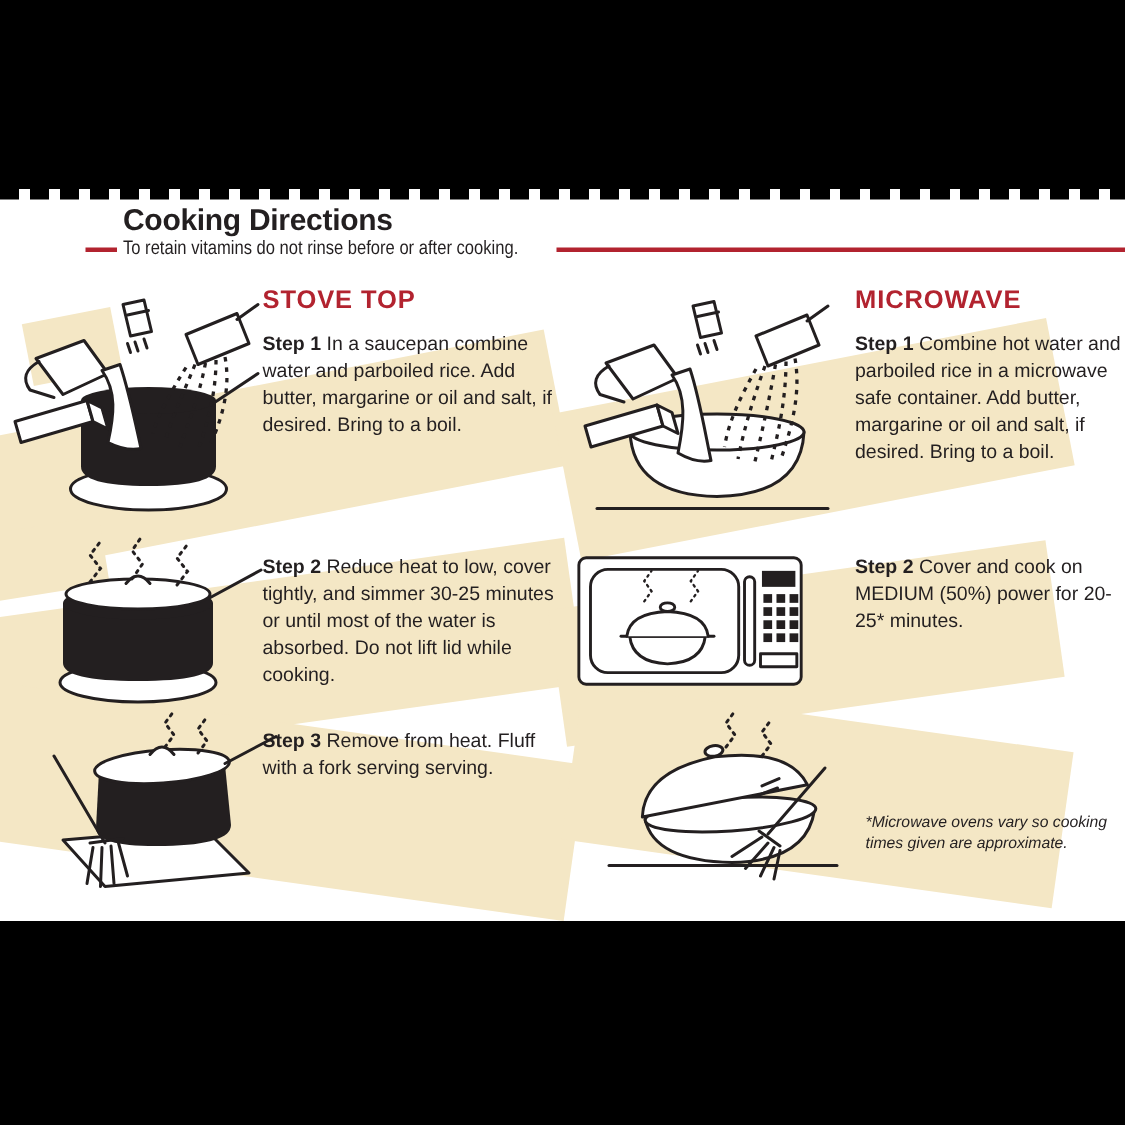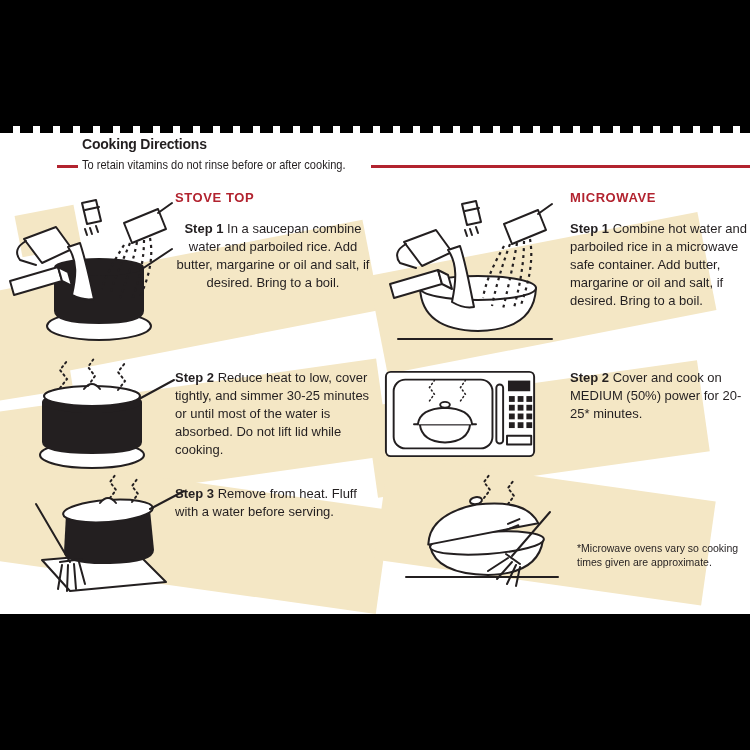--- a/index.html
+++ b/index.html
@@ -12,30 +12,30 @@
   .rot-n11 { transform:rotate(-11deg); }
   .rot-n9  { transform:rotate(-9deg); }
   .rot-n8  { transform:rotate(-8deg); }
   .rot-p8  { transform:rotate(8deg); }
   
   .bar-top    { position:absolute; left:0; top:0; width:750px; height:126px; background:#000; z-index:3; }
   .perf-top   { position:absolute; left:0; top:126px; width:750px; height:7px; z-index:3;
                 background:repeating-linear-gradient(90deg,#000 0 13px,transparent 13px 20px); }
   .bar-bottom { position:absolute; left:0; top:614px; width:750px; height:136px; background:#000; z-index:3; }
   
-  .title { position:absolute; left:82px; top:136px; font-size:14px; font-weight:bold; letter-spacing:-0.2px; z-index:4; }
+  .title { position:absolute; left:82px; top:136px; font-size:20px; font-weight:bold; letter-spacing:-0.2px; z-index:4; }
   .subtitle { position:absolute; left:82px; top:157px; font-size:13px; transform:scaleX(0.85); transform-origin:left top; white-space:nowrap; z-index:4; }
   .rule { position:absolute; height:2.5px; background:#b2232f; z-index:4; }
   .rule-left  { left:57px;  top:165px; width:21px; }
   .rule-right { left:371px; top:165px; width:379px; }
-  .col-header { position:absolute; font-size:13px; font-weight:bold; color:#b2232f; letter-spacing:0.6px; z-index:4; }
+  .col-header { position:absolute; font-size:17px; font-weight:bold; color:#b2232f; letter-spacing:0.6px; z-index:4; }
   
   .step-text { position:absolute; font-size:13px; line-height:18px; z-index:4; }
   .step-text b { font-weight:bold; }
-  .footnote { position:absolute; font-size:10.5px; line-height:14px; z-index:4; }
+  .footnote { position:absolute; font-size:10.5px; font-style:italic; line-height:14px; z-index:4; }
   
   .illus { position:absolute; z-index:2; }
   svg .ln   { fill:none; stroke:#231f20; stroke-width:2; stroke-linecap:round; stroke-linejoin:round; }
   svg .fillw{ fill:#ffffff; }
   svg .ink  { fill:#231f20; stroke:none; }
   svg .rice { fill:none; stroke:#231f20; stroke-width:2.2; stroke-dasharray:3 4; }
   svg .steam{ fill:none; stroke:#231f20; stroke-width:2; stroke-dasharray:1.6 3.6; stroke-linecap:round; }
   svg .steam2{ fill:none; stroke:#231f20; stroke-width:1.6; stroke-dasharray:1.2 3; stroke-linecap:round; }
 </style>
 </head>
@@ -169,31 +169,31 @@
       <ellipse class="ln fillw" cx="88" cy="34" rx="6" ry="3.5"></ellipse>
       <path class="ln" d="M116,62 l12,-3 M112,68 l14,-3" stroke-width="1.5"></path>
     </g>
     <line class="ln" x1="158" y1="46" x2="120" y2="90" stroke-width="4.5"></line>
     <line class="ln" x1="114" y1="88" x2="128" y2="98" stroke-width="5"></line>
     <path class="ln" d="M116,92 l-20,13 M120,96 l-15,17 M124,99 l-9,19 M128,101 l-4,19" stroke-width="2.5"></path>
     <path class="steam" d="M92,32 l6,-8 l-6,-8 l6,-8"></path>
     <path class="steam" d="M116,38 l6,-8 l-6,-8 l6,-8"></path>
   </svg>
 
-  <div class="step-text" style="left:175px; top:220px; width:196px;text-align:center;">
+  <div class="step-text" style="left:175px; top:220px; width:196px;">
     <b>Step 1</b>
     <span>In a saucepan combine water and parboiled rice. Add butter, margarine or oil and salt, if desired. Bring to a boil.</span>
   </div>
   <div class="step-text" style="left:175px; top:369px; width:202px;">
     <b>Step 2</b>
     <span>Reduce heat to low, cover tightly, and simmer 30-25 minutes or until most of the water is absorbed. Do not lift lid while cooking.</span>
   </div>
   <div class="step-text" style="left:175px; top:485px; width:202px;">
     <b>Step 3</b>
-    <span>Remove from heat. Fluff with a water before serving.</span>
+    <span>Remove from heat. Fluff with a fork serving serving.</span>
   </div>
 
   <div class="step-text" style="left:570px; top:220px; width:186px;">
     <b>Step 1</b>
     <span>Combine hot water and parboiled rice in a microwave safe container. Add butter, margarine or oil and salt, if desired. Bring to a boil.</span>
   </div>
   <div class="step-text" style="left:570px; top:369px; width:186px;">
     <b>Step 2</b>
     <span>Cover and cook on MEDIUM (50%) power for 20-25* minutes.</span>
   </div>

